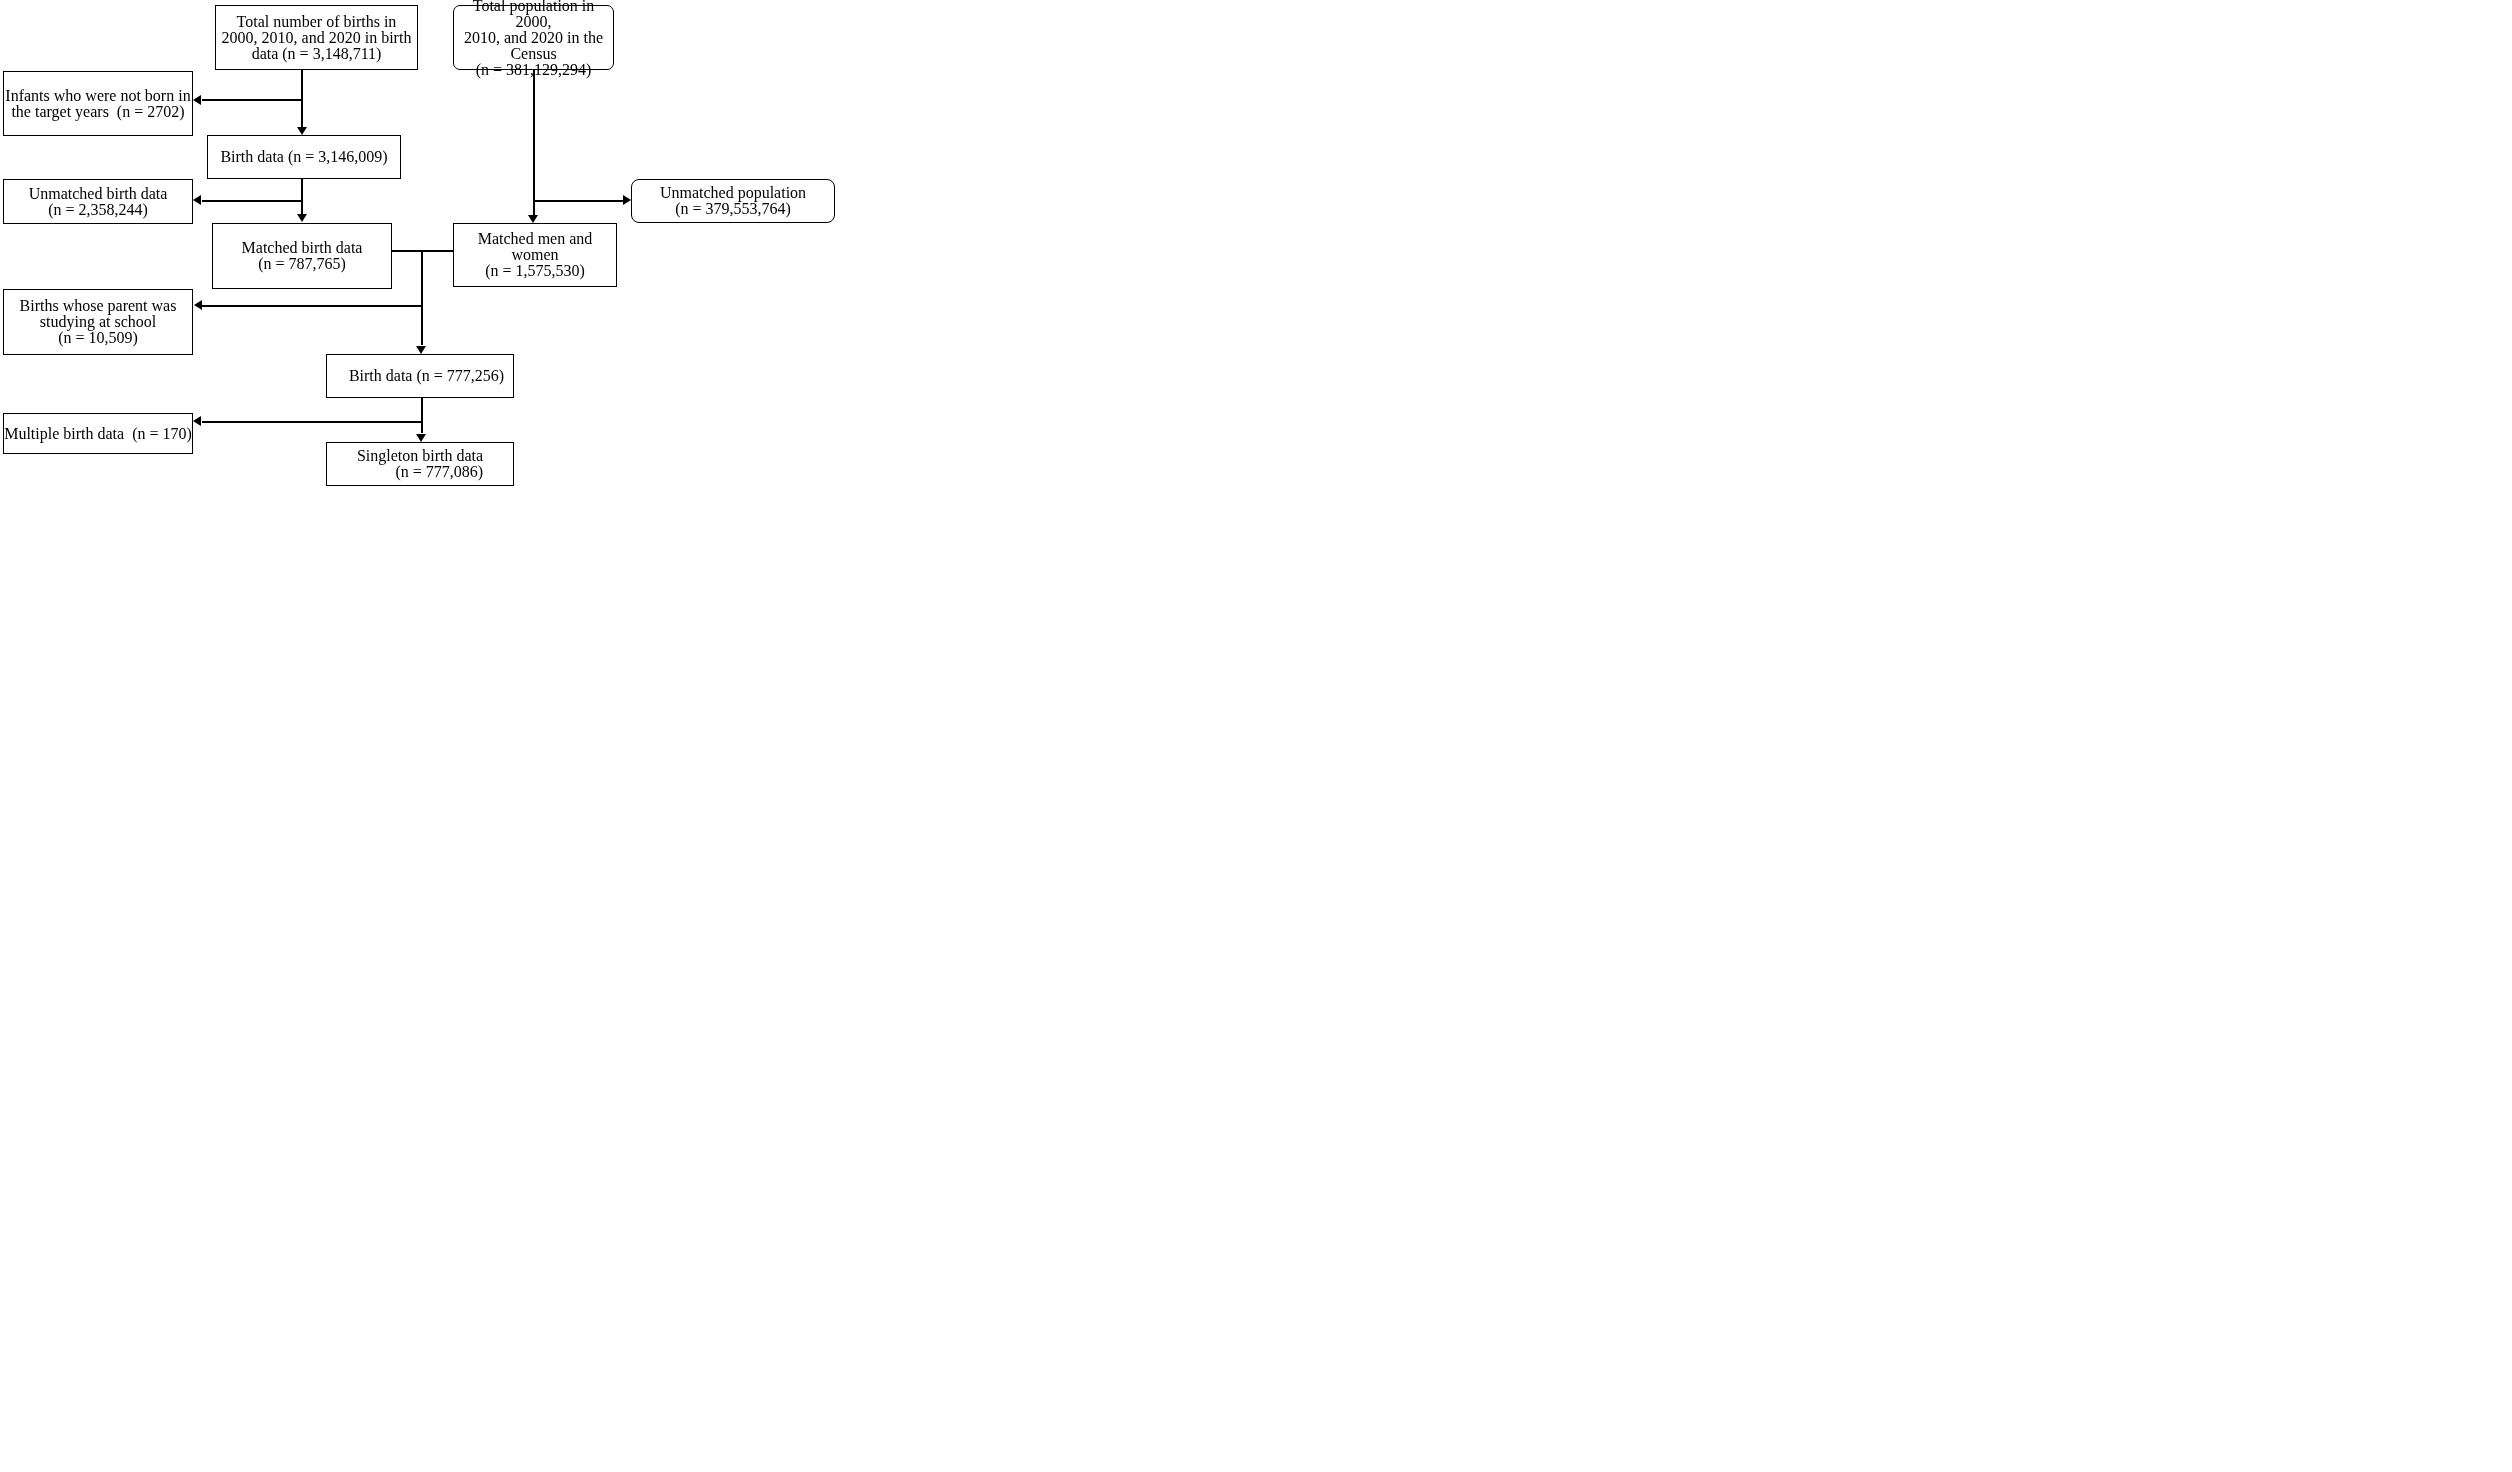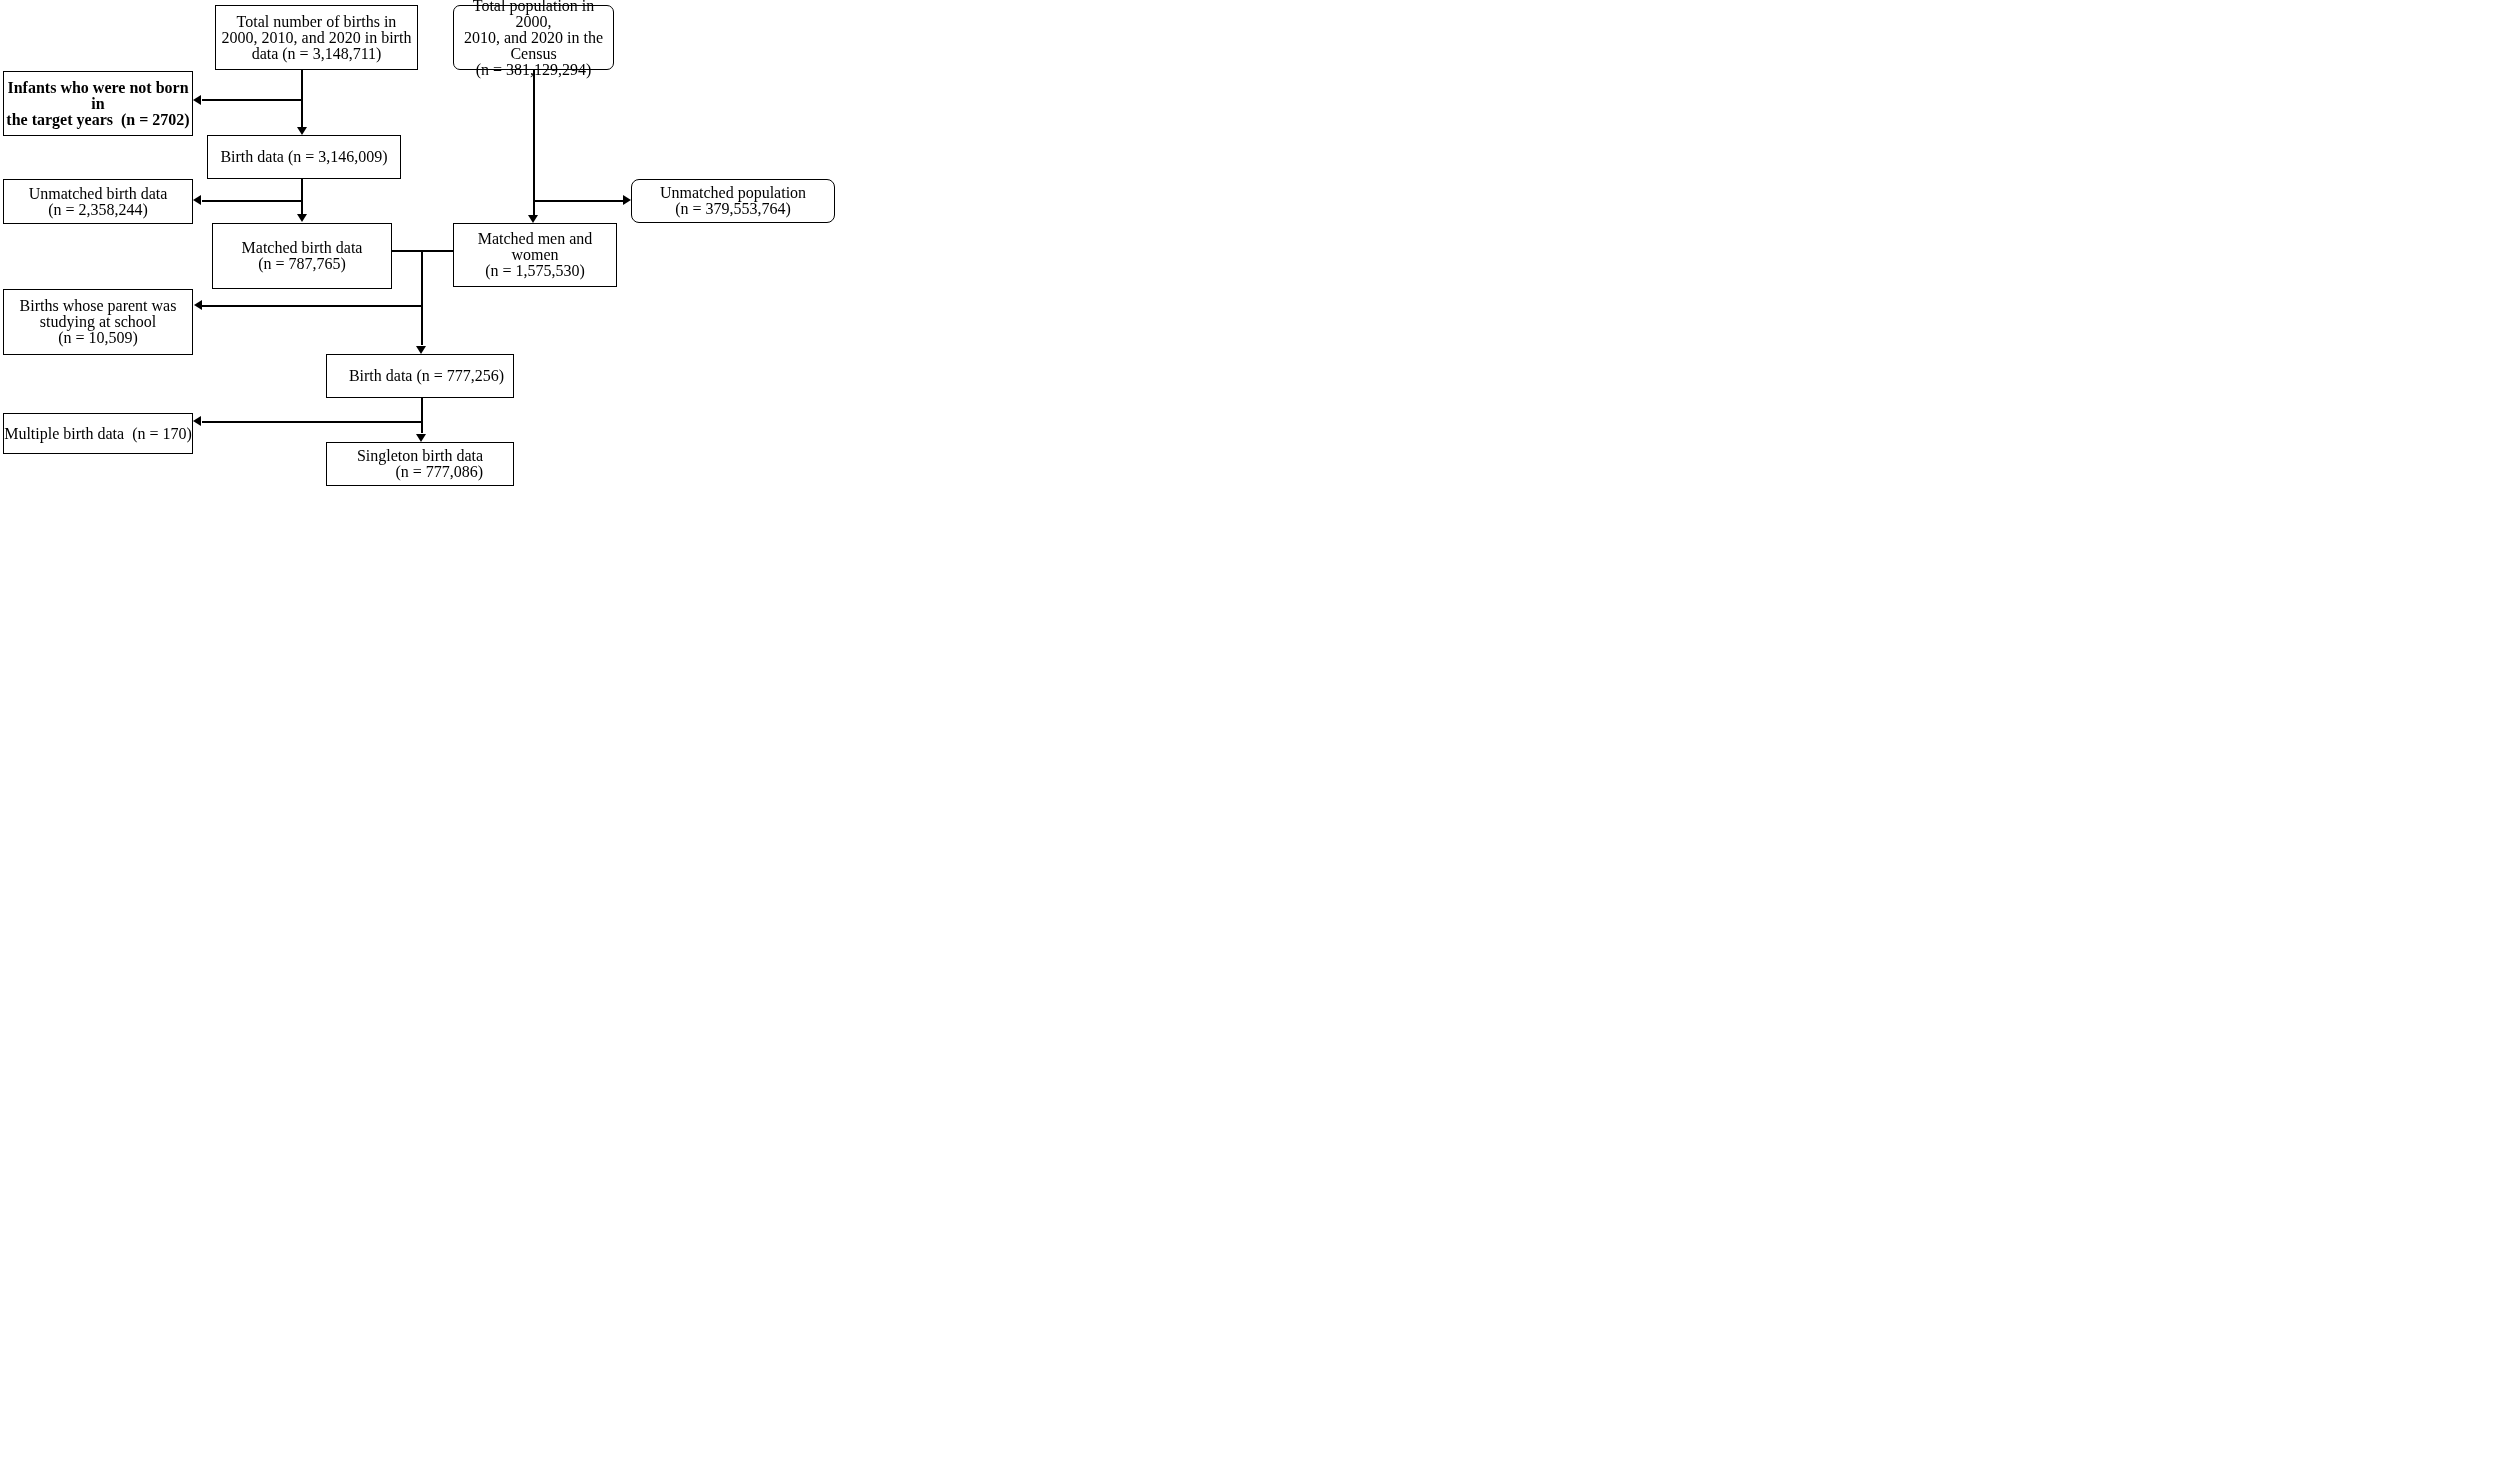--- a/index.html
+++ b/index.html
@@ -59,21 +59,21 @@
 <div id="stage">
 
   <div class="box" style="left:215px; top:5.4px;  width:203px; height:65px;">Total number of births in
 2000, 2010, and 2020 in birth
 data (n = 3,148,711)</div>
 
   <div class="box" style="left:453px; top:5.4px;  width:161px; height:65px;border-radius:7px;">Total population in 2000,
 2010, and 2020 in the Census
 (n = 381,129,294)</div>
 
-  <div class="box" style="left:3px;   top:71px; width:190px; height:65px;font-weight:bold;">Infants who were not born in
+  <div class="box" style="left:3px;   top:71px; width:190px; height:65px;">Infants who were not born in
 the target years  (n = 2702)</div>
 
   <div class="box" style="left:207px; top:135px; width:194px; height:44px;">Birth data (n = 3,146,009)</div>
 
   <div class="box" style="left:3px;   top:179px; width:190px; height:45px;">Unmatched birth data
 (n = 2,358,244)</div>
 
   <div class="box" style="left:212px; top:223px; width:180px; height:66px;">Matched birth data
 (n = 787,765)</div>
 

